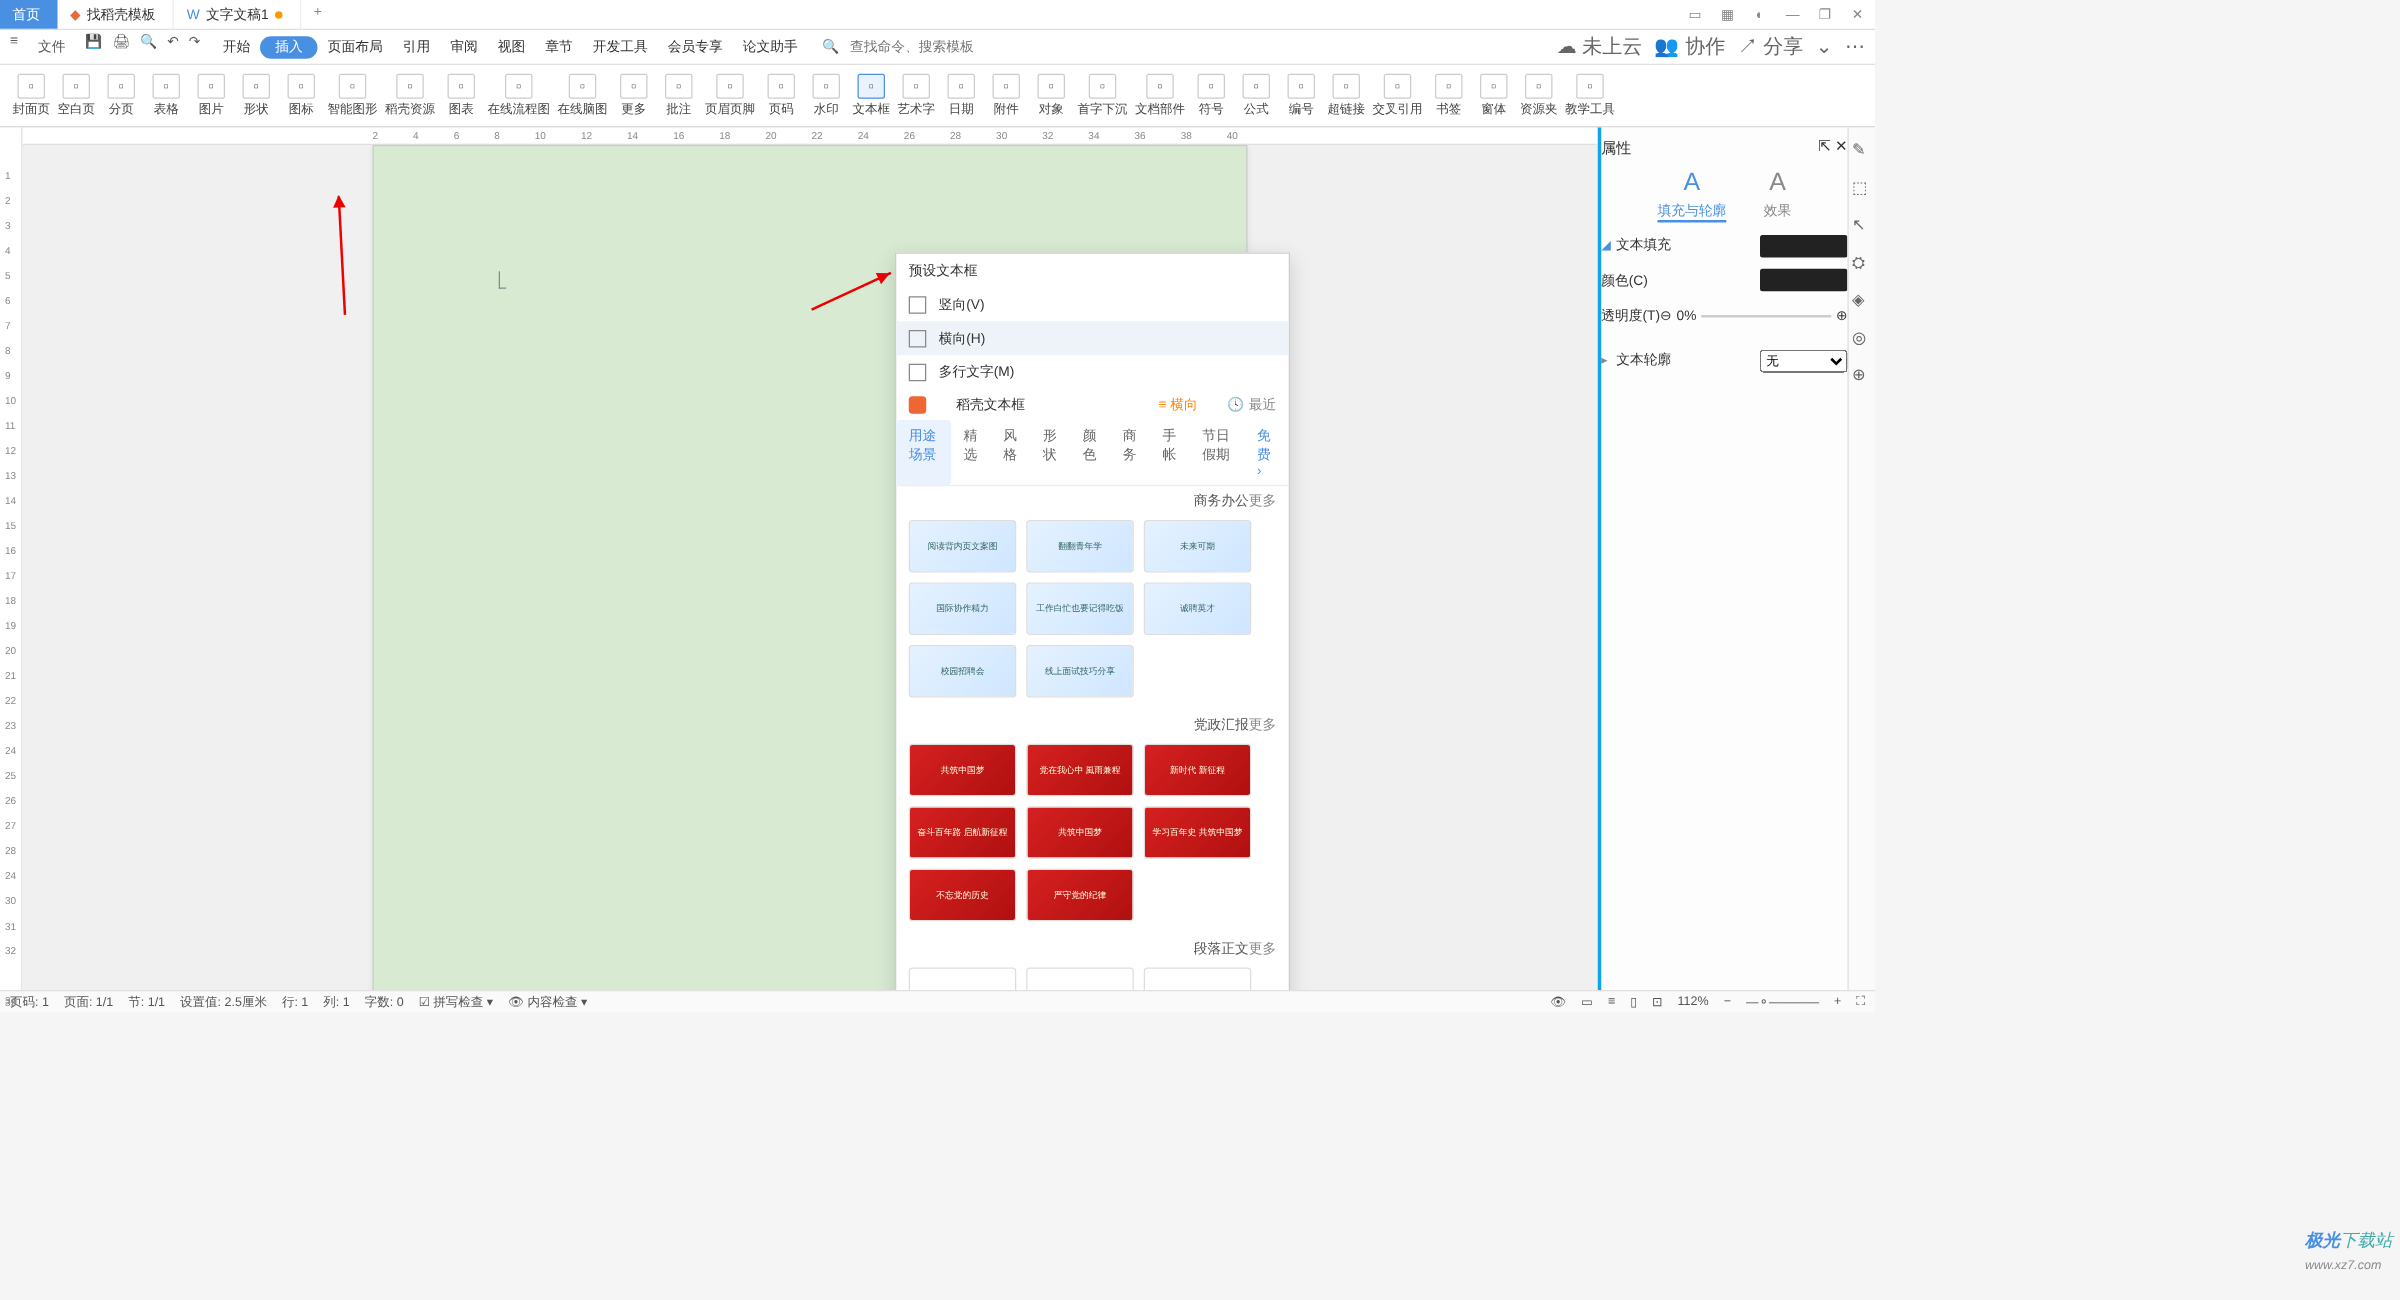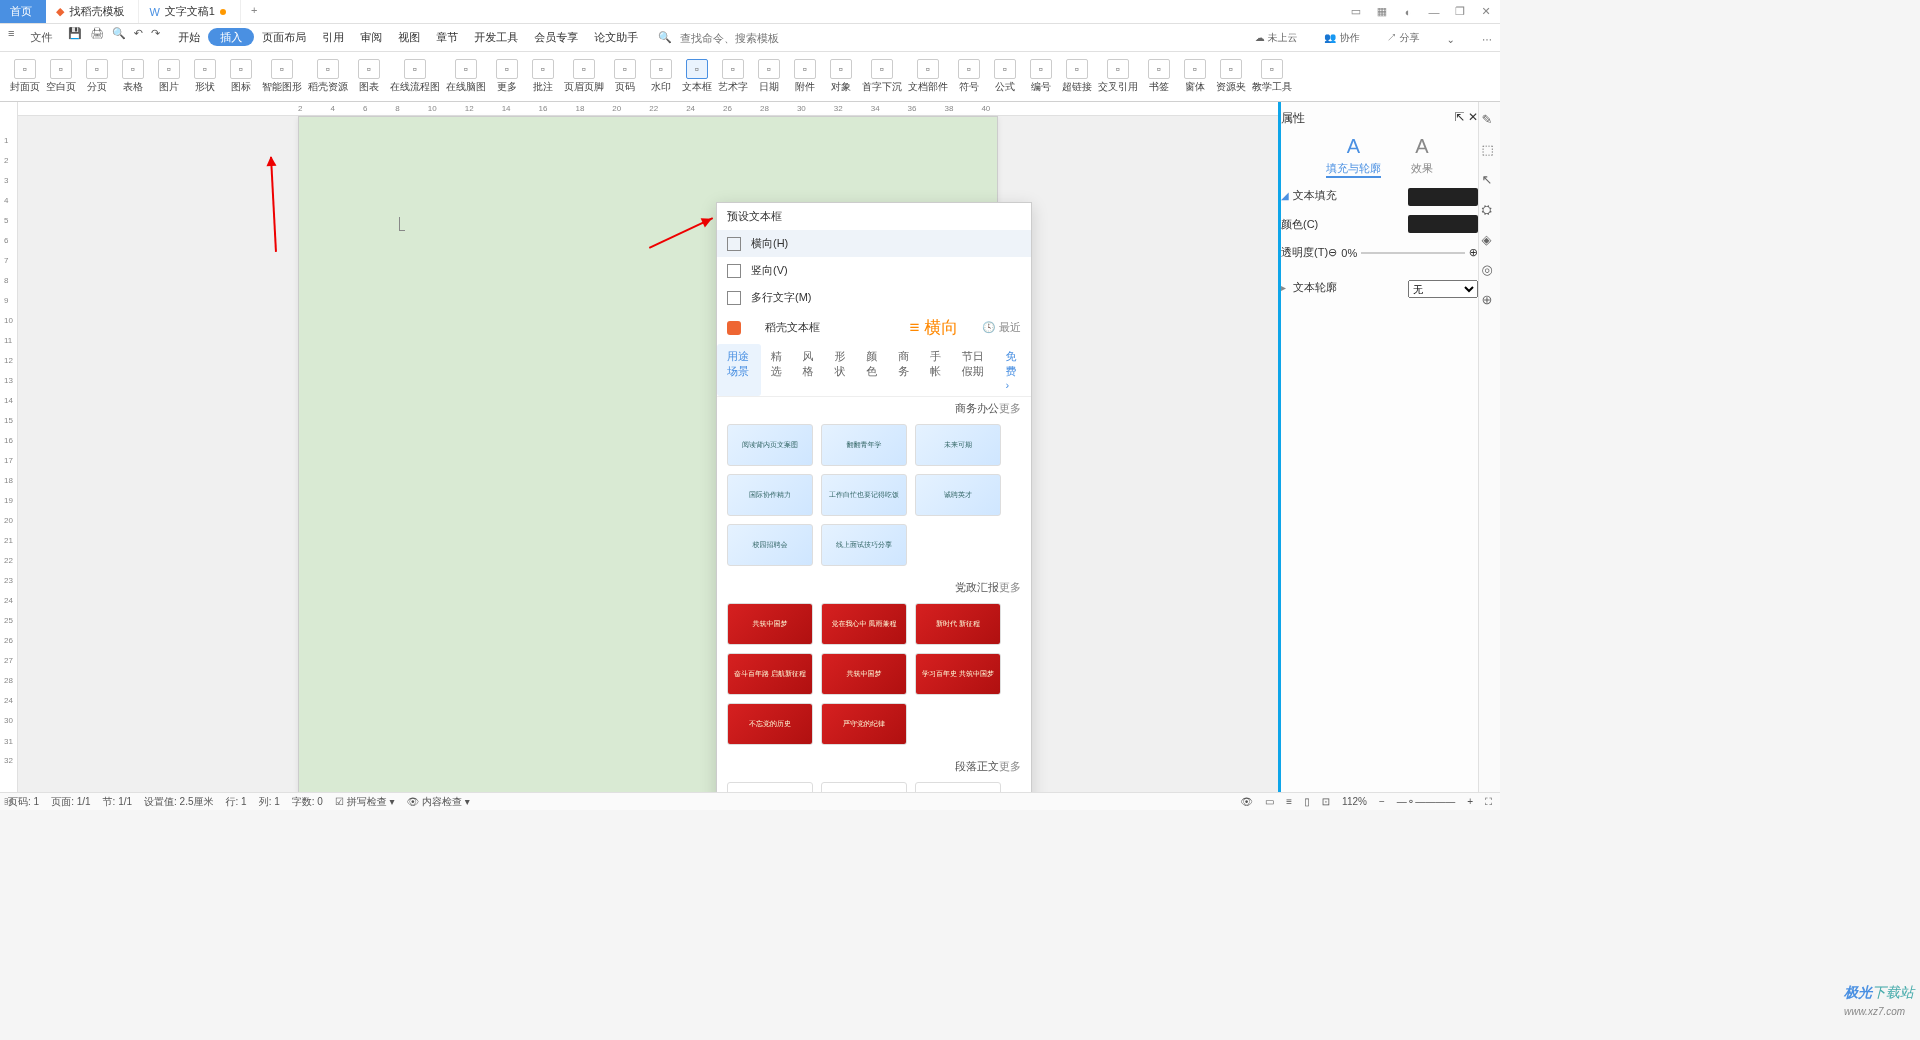--- a/index.html
+++ b/index.html
@@ -10,41 +10,41 @@
 .tab .dot{width:6px;height:6px;border-radius:50%;background:#f90}
 .tab-plus{padding:4px 10px;color:#888;cursor:pointer}
 .win-ctrl{margin-left:auto;display:flex;align-items:center;gap:10px;padding:0 6px}
 .win-ctrl span{width:16px;height:16px;display:flex;align-items:center;justify-content:center;color:#888;cursor:pointer;font-size:11px}
 .menubar{height:28px;background:#fff;display:flex;align-items:center;border-bottom:1px solid #e0e0e0;padding:0 8px;gap:2px}
 .menubar .mi{padding:3px 8px;font-size:11px;cursor:pointer;border-radius:3px}
 .menubar .mi.on{background:#4a90e2;color:#fff;border-radius:10px;padding:3px 12px}
 .menubar .icons{display:flex;gap:8px;color:#555;margin-right:8px}
 .menubar .icons span{cursor:pointer}
 .menubar .search{margin-left:6px;border:none;outline:none;color:#999;font-size:11px;width:140px}
-.menubar .right{margin-left:auto;display:flex;gap:27px;align-items:flex-end;color:#666;font-size:10px}
+.menubar .right{margin-left:auto;display:flex;gap:10px;align-items:flex-start;color:#666;font-size:16px}
 .ribbon{height:50px;background:#fff;display:flex;align-items:center;border-bottom:1px solid #d0d0d0;padding:0 10px;gap:6px;overflow:hidden}
 .rb{display:flex;flex-direction:column;align-items:center;gap:1px;min-width:30px;cursor:pointer;color:#444}
 .rb .ic{width:22px;height:20px;display:flex;align-items:center;justify-content:center;border:1px solid #ccc;border-radius:2px;font-size:12px;color:#666}
 .rb .lb{font-size:10px;white-space:nowrap}
 .rb.sel .ic{border:1px solid #4a90e2;background:#eaf3fd}
 .workspace{display:flex;height:calc(100% - 24px - 28px - 50px - 18px);position:relative}
 .vruler{width:18px;background:#fff;border-right:1px solid #e0e0e0;font-size:8px;position:relative}
 .vruler div{position:absolute;left:4px;color:#888}
 .editor{flex:1;background:#f0f0f0;overflow:hidden;position:relative}
 .hruler{height:14px;background:#fff;border-bottom:1px solid #e0e0e0;display:flex;align-items:center;font-size:8px;color:#888;padding-left:280px;gap:28px}
 .page{position:absolute;left:280px;top:14px;width:700px;height:750px;background:#d9ead3;border:1px solid #ccc;box-shadow:0 2px 6px rgba(0,0,0,.08)}
 .page .cursor{position:absolute;left:100px;top:100px;width:6px;height:14px;border-left:1px solid #888;border-bottom:1px solid #888}
 .popup{position:absolute;left:698px;top:100px;width:316px;background:#fff;border:1px solid #ccc;box-shadow:0 4px 16px rgba(0,0,0,.15);z-index:10}
 .popup .row{padding:6px 10px;display:flex;align-items:center;gap:10px;font-size:11px;cursor:pointer;border-bottom:0}
 .popup .row.hl{background:#eef3f9}
 .popup .row .ico{width:14px;height:14px;border:1px solid #888;display:inline-block}
 .popup .hdr{padding:5px 10px;display:flex;align-items:center;gap:24px}
 .popup .hdr .logo{width:14px;height:14px;background:#e63;border-radius:3px}
 .popup .hdr .sp{flex:1}
-.popup .hdr .lk{color:#f80;font-size:17px}
+.popup .hdr .lk{color:#f80;font-size:11px}
 .popup .hdr .gr{color:#888;font-size:11px}
 .filters{display:flex;gap:0;border-bottom:1px solid #eee}
 .filters span{padding:5px 10px;font-size:11px;color:#666;cursor:pointer}
 .filters span.on{color:#4a90e2;background:#eaf3fd;border-radius:3px}
 .filters .more{margin-left:auto;color:#4a90e2}
 .sect{padding:4px 10px;display:flex;justify-content:flex-end;font-size:11px;color:#555}
 .sect .mr{color:#888;cursor:pointer}
 .grid{display:flex;flex-wrap:wrap;gap:8px;padding:4px 10px 10px 10px}
 .thumb{width:86px;height:42px;border:1px solid #ddd;border-radius:3px;display:flex;align-items:center;justify-content:center;font-size:7px;color:#366;text-align:center;cursor:pointer;background:#f9fcff}
 .thumb.red{background:linear-gradient(135deg,#d62020,#b01010);color:#ffd;font-size:7px}
@@ -325,27 +325,27 @@
       <div class="cursor"></div>
     </div>
     <div class="arrow1"></div>
     <div class="arrow2"></div>
 
     <div class="popup">
       <div class="row">
           <span>预设文本框</span>
         </div>
       <div id="popup-items">
+          <div class="row">
+            <span class="ico"></span>
+            <span>竖向(V)</span>
+          </div>
           <div class="row hl">
             <span class="ico"></span>
             <span>横向(H)</span>
-          </div>
-          <div class="row">
-            <span class="ico"></span>
-            <span>竖向(V)</span>
           </div>
           <div class="row">
             <span class="ico"></span>
             <span>多行文字(M)</span>
           </div>
         </div>
       <div class="hdr">
         <span class="logo"></span>
         <span>稻壳文本框</span>
         <span class="sp"></span>

